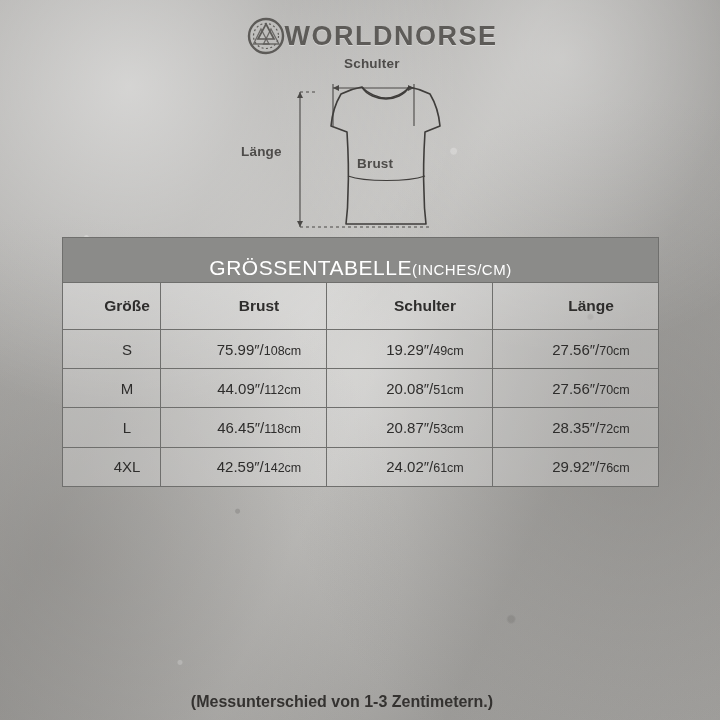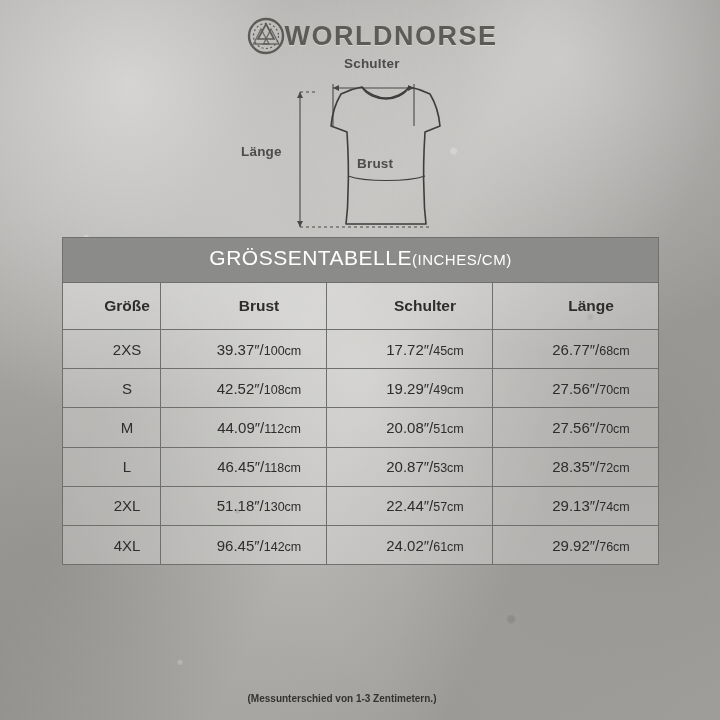--- a/index.html
+++ b/index.html
@@ -96,21 +96,21 @@
   table {
     border-collapse: collapse;
     width: 596px;
     table-layout: fixed;
   }
   caption {
     caption-side: top;
     background: #8b8b89;
     color: #ffffff;
     height: 44px;
-    line-height: 40px;
+    line-height: 60px;
     font-size: 21px;
     letter-spacing: .5px;
     border: 1px solid #6f6f6d;
     border-bottom: none;
   }
   caption .unit { font-size: 15px; letter-spacing: .5px; }
   th, td {
     border: 1px solid #6f6f6d;
     text-align: center;
     color: #2e2d2c;
@@ -135,21 +135,21 @@
   .col-chest  { width: 166px; }
   .col-should { width: 166px; }
   .col-length { width: 166px; }
 
   #footnote {
     position: absolute;
     left: 0;
     top: 693px;
     width: 684px;
     text-align: center;
-    font-size: 10px;
+    font-size: 16px;
     font-weight: bold;
     color: #343230;
   }
 </style>
 </head>
 <body>
 
 <div id="page">
 
   <div id="brand">
@@ -222,52 +222,40 @@
       <thead>
         <tr>
           <th>Größe</th>
           <th>Brust</th>
           <th>Schulter</th>
           <th>Länge</th>
         </tr>
       </thead>
       <tbody>
         <tr>
-          <td>2XS</td>
-          <td><span class="inch">39.37″/</span><span class="cm">100cm</span></td>
-          <td><span class="inch">17.72″/</span><span class="cm">45cm</span></td>
-          <td><span class="inch">26.77″/</span><span class="cm">68cm</span></td>
-        </tr>
-        <tr>
           <td>S</td>
-          <td><span class="inch">42.52″/</span><span class="cm">108cm</span></td>
+          <td><span class="inch">75.99″/</span><span class="cm">108cm</span></td>
           <td><span class="inch">19.29″/</span><span class="cm">49cm</span></td>
           <td><span class="inch">27.56″/</span><span class="cm">70cm</span></td>
         </tr>
         <tr>
           <td>M</td>
           <td><span class="inch">44.09″/</span><span class="cm">112cm</span></td>
           <td><span class="inch">20.08″/</span><span class="cm">51cm</span></td>
           <td><span class="inch">27.56″/</span><span class="cm">70cm</span></td>
         </tr>
         <tr>
           <td>L</td>
           <td><span class="inch">46.45″/</span><span class="cm">118cm</span></td>
           <td><span class="inch">20.87″/</span><span class="cm">53cm</span></td>
           <td><span class="inch">28.35″/</span><span class="cm">72cm</span></td>
         </tr>
         <tr>
-          <td>2XL</td>
-          <td><span class="inch">51.18″/</span><span class="cm">130cm</span></td>
-          <td><span class="inch">22.44″/</span><span class="cm">57cm</span></td>
-          <td><span class="inch">29.13″/</span><span class="cm">74cm</span></td>
-        </tr>
-        <tr>
           <td>4XL</td>
-          <td><span class="inch">96.45″/</span><span class="cm">142cm</span></td>
+          <td><span class="inch">42.59″/</span><span class="cm">142cm</span></td>
           <td><span class="inch">24.02″/</span><span class="cm">61cm</span></td>
           <td><span class="inch">29.92″/</span><span class="cm">76cm</span></td>
         </tr>
       </tbody>
     </table>
   </div>
 
   <div id="footnote">(Messunterschied von 1-3 Zentimetern.)</div>
 </div>
 

